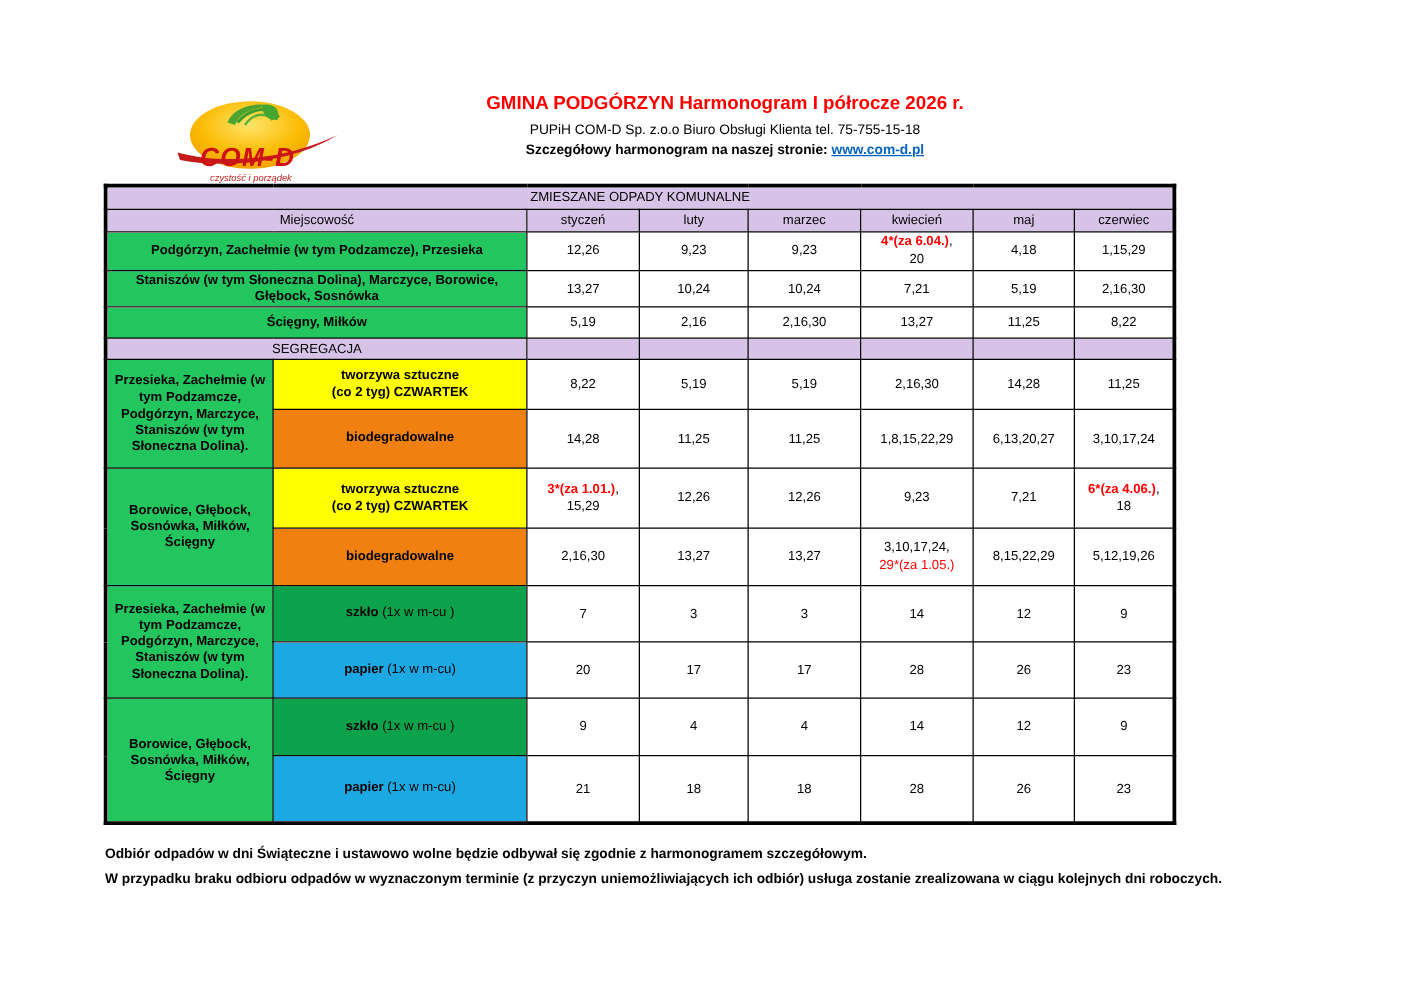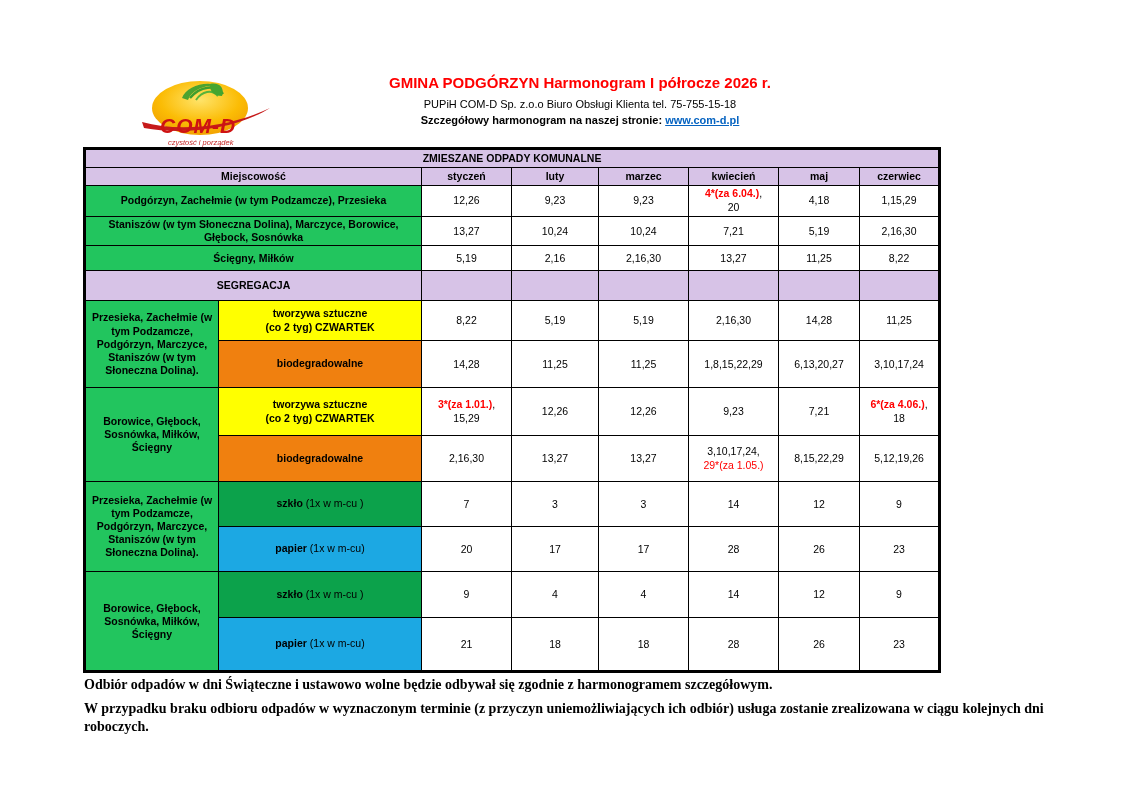--- a/index.html
+++ b/index.html
@@ -20,36 +20,36 @@
     position:absolute;left:83px;top:147px;width:855px;
     border-collapse:collapse;table-layout:fixed;
     border:3px solid #000;
   }
   table.sched td{
     border:1.5px solid #000;
     font-size:10.5px;line-height:1.25;
     text-align:center;vertical-align:middle;
     padding:1px 2px;overflow:hidden;
   }
-  td.purple{background:var(--purple,#D7C3E7);font-weight:700;}
+  td.purple{background:var(--purple,#D7C3E7);font-weight:400;}
   td.title-cell{font-size:11px;}
   td.place{
     text-align:left;font-weight:700;font-size:10px;
     padding:1px 4px;background:#22c55e;
   }
   td.type-cell{
     text-align:left;font-size:10px;padding:1px 4px;
   }
   td.seg-label-cell{text-align:left;padding-left:137px;font-size:10.5px;}
   .cell-line{line-height:1.3;}
   span.b{font-weight:700;}
   span.r{color:var(--red,#FF0000);}
   
   .footnotes{position:absolute;left:84px;top:676px;width:980px;}
-  .footnotes p{margin:0 0 6px 0;font-size:14px;font-weight:700;line-height:1.3;font-family:Liberation Serif, serif;}
+  .footnotes p{margin:0 0 6px 0;font-size:11px;font-weight:700;line-height:1.3;}
 </style>
 </head>
 <body style="--purple: #D7C3E7; --red: #FF0000; --link: #0563C1;">
 
 <div class="logo">
   <svg width="150" height="78" viewBox="0 0 150 78">
     <defs>
       <radialGradient id="lg" cx="50%" cy="35%" r="75%">
         <stop offset="0%" stop-color="#FFE46A"></stop>
         <stop offset="55%" stop-color="#FBBC05"></stop>
@@ -120,21 +120,21 @@
       </tr>
       <tr style="height: 25px;">
         <td class="place" colspan="2">Ścięgny, Miłków</td>
         <td class="val">5,19</td>
         <td class="val">2,16</td>
         <td class="val">2,16,30</td>
         <td class="val">13,27</td>
         <td class="val">11,25</td>
         <td class="val">8,22</td>
       </tr>
-      <tr style="height: 30px;">
+      <tr style="height: 17px;">
         <td class="purple seg-label-cell" colspan="2">SEGREGACJA</td>
         <td class="purple"></td>
         <td class="purple"></td>
         <td class="purple"></td>
         <td class="purple"></td>
         <td class="purple"></td>
         <td class="purple"></td>
       </tr>
       <tr style="height: 40px;">
         <td class="place" rowspan="2"> Przesieka, Zachełmie (w tym Podzamcze, Podgórzyn, Marczyce, Staniszów (w tym Słoneczna Dolina).</td>

